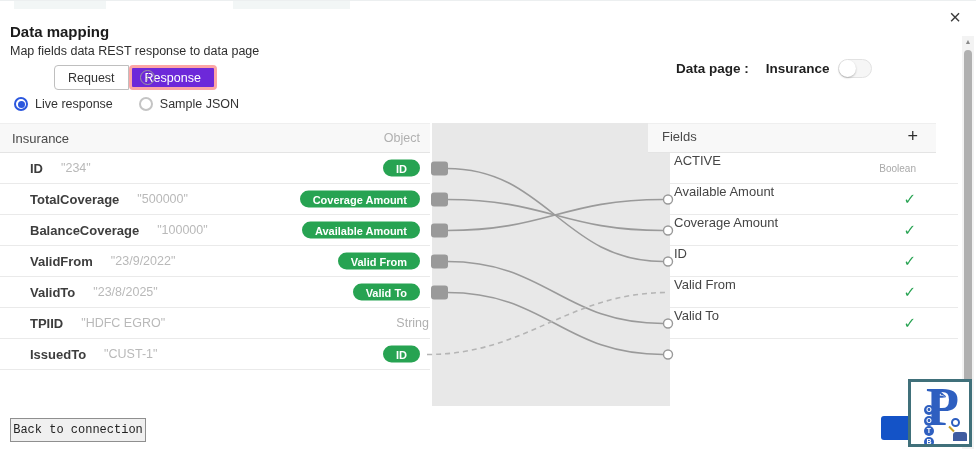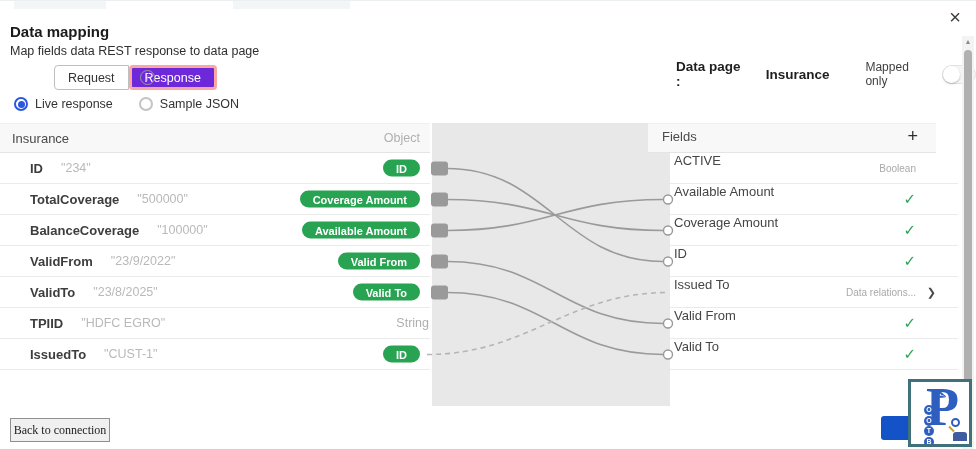--- a/index.html
+++ b/index.html
@@ -70,23 +70,23 @@
   .rrow .rlabel { font-size:13px; color:#454545; }
   .rrow .status { position:absolute; right:42px; top:50%; transform:translateY(-50%); }
   .status.check { color:#27a352; font-size:15px; font-weight:600; }
   .status.text { font-size:10px; color:#a9a9a9; }
   .chev { position:absolute; right:22px; top:50%; transform:translateY(-50%); font-size:11px; color:#4a4a4a; }
 
   .canvas-bg { position:absolute; left:432px; top:122px; width:238px; height:283px; background:#e8e8e8; }
   .map-svg { position:absolute; left:425px; top:122px; width:250px; height:283px; overflow:visible; }
 
   
-  .back-btn { position:absolute; left:10px; top:417px; width:100px; height:24px; background:#f0f0f0;
+  .back-btn { position:absolute; left:10px; top:417px; width:136px; height:24px; background:#f0f0f0;
     border:1px solid #8f8f8f; font-size:12px; color:#222; display:flex; align-items:center;
-    justify-content:center; cursor:pointer; font-family:Liberation Serif, serif; }
+    justify-content:center; cursor:pointer; font-family:Liberation Mono, monospace; }
   .next-btn { position:absolute; left:881px; top:415px; width:85px; height:24px; background:#1453c7;
     border:none; border-radius:3px; font-size:13px; font-weight:600; color:#fff; display:flex;
     align-items:center; justify-content:center; cursor:pointer; font-family:inherit; }
 
   
   .scrollbar { position:absolute; left:962px; top:35px; width:12px; height:414px; background:#f3f3f3; }
   .sb-arrow { position:absolute; left:0; top:2px; width:12px; text-align:center; font-size:7px; color:#8a8a8a; }
   .sb-thumb { position:absolute; left:2px; top:14px; width:8px; height:372px; background:#b0b0b0; border-radius:4px; }
 
   
@@ -129,21 +129,20 @@
     </div>
     <div class="radio-opt">
       <span class="radio unsel"></span>
       <span class="radio-label">Sample JSON</span>
     </div>
   </div>
 
   <div class="datapage-row">
     <span class="dp-label">Data page :</span>
     <span class="dp-value">Insurance</span>
-    <span class="mapped-only">Mapped only</span>
     <span class="toggle">
         <span class="knob"></span>
       </span>
   </div>
 
   <div class="canvas-bg"></div>
 
   <div class="panel-header left-header">
     <span class="ph-name">Insurance</span>
     <span class="ph-type">Object</span>
@@ -210,25 +209,20 @@
   <div class="rrow">
     <span class="rlabel">Coverage Amount</span>
   <span class="status check">✓</span>
       </div>
 
   <div class="rrow">
     <span class="rlabel">ID</span>
   <span class="status check">✓</span>
       </div>
 
-  <div class="rrow">
-    <span class="rlabel">Issued To</span>
-  <span class="status text">Data relations...</span>
-        <span class="chev">❯</span>
-      </div>
 
   <div class="rrow">
     <span class="rlabel">Valid From</span>
   <span class="status check">✓</span>
       </div>
 
   <div class="rrow">
     <span class="rlabel">Valid To</span>
   <span class="status check">✓</span>
       </div>

